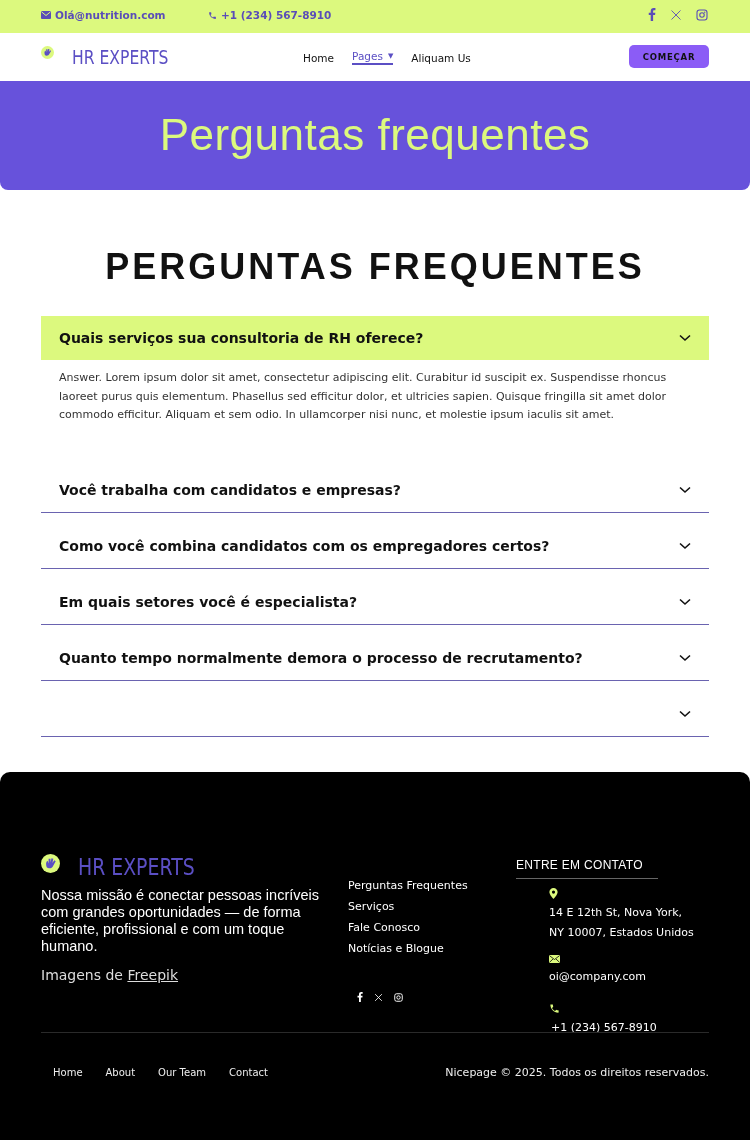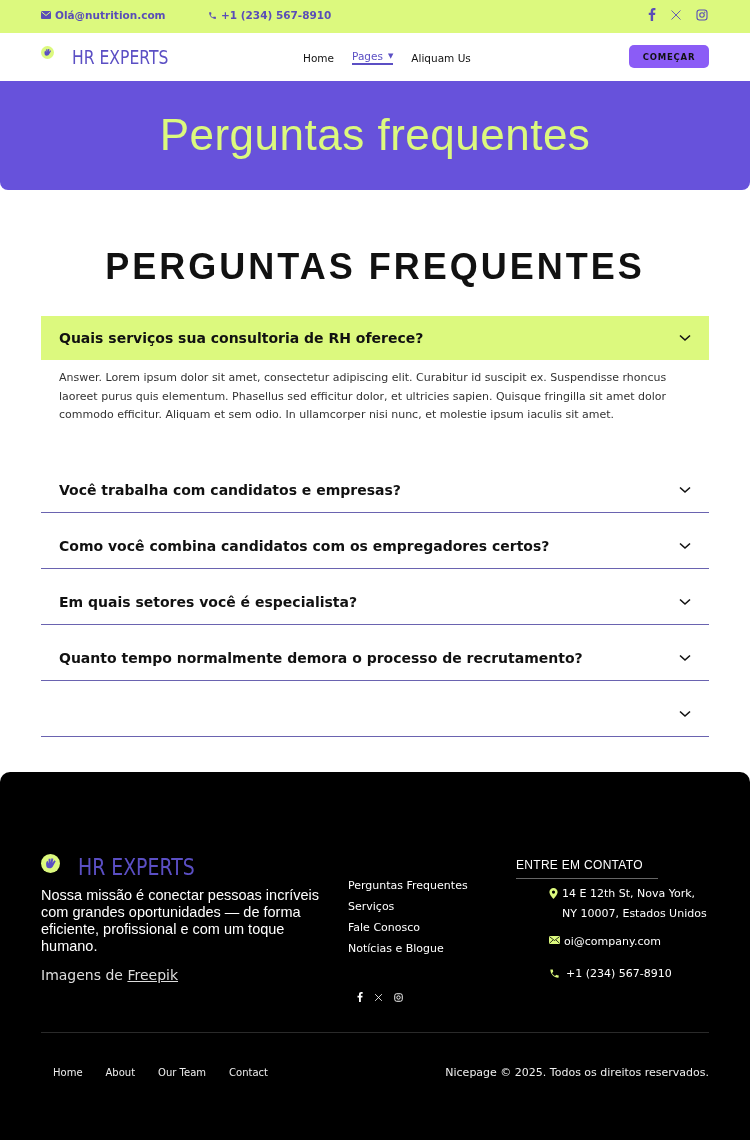--- a/index.html
+++ b/index.html
@@ -48,21 +48,21 @@
   .mission { position: absolute; left: 41px; top: 115px; width: 300px; font-family: "Liberation Sans", sans-serif; font-size: 14.5px; line-height: 17px; color: #fff; }
   .credit { position: absolute; left: 41px; top: 195px; font-size: 14px; color: #ddd; }
   .credit a { color: #ddd; text-decoration: underline; }
   .col-title { position: absolute; font-family: "Liberation Sans", sans-serif; font-size: 12px; letter-spacing: 0.3px; color: #fff; padding-bottom: 6px; border-bottom: 1.5px solid #666; }
   .help-title { left: 348px; top: 78px; width: 165px; }
   .contact-title { left: 516px; top: 86px; width: 142px; }
   .help-links { position: absolute; left: 348px; top: 106px; display: flex; flex-direction: column; gap: 6px; font-size: 11px; }
   .help-links a { color: #fff; text-decoration: none; line-height: 15px; }
   .foot-social { position: absolute; left: 357px; top: 220px; display: flex; gap: 11px; align-items: center; }
   .contact-lines { position: absolute; left: 549px; top: 112px; font-size: 11px; color: #fff; }
-  .contact-lines .row { display: flex; align-items: flex-start; gap: 4px; line-height: 20px; }
+  .contact-lines .row { display: flex; align-items: flex-start; gap: 4px; line-height: 20px; flex-direction: column; }
   .contact-lines .addr { width: 150px; }
   .contact-lines .ic { display: inline-block; margin-top: 4px; }
   .divider { position: absolute; left: 41px; top: 260px; width: 668px; height: 1px; background: #2a2a2a; }
   .bottom-nav { position: absolute; left: 53px; top: 295px; display: flex; gap: 23px; font-size: 10px; }
   .bottom-nav a { color: #eee; text-decoration: none; }
   .copyright { position: absolute; right: 41px; top: 294px; font-size: 11px; color: #eee; }
 </style>
 </head>
 <body>
 

